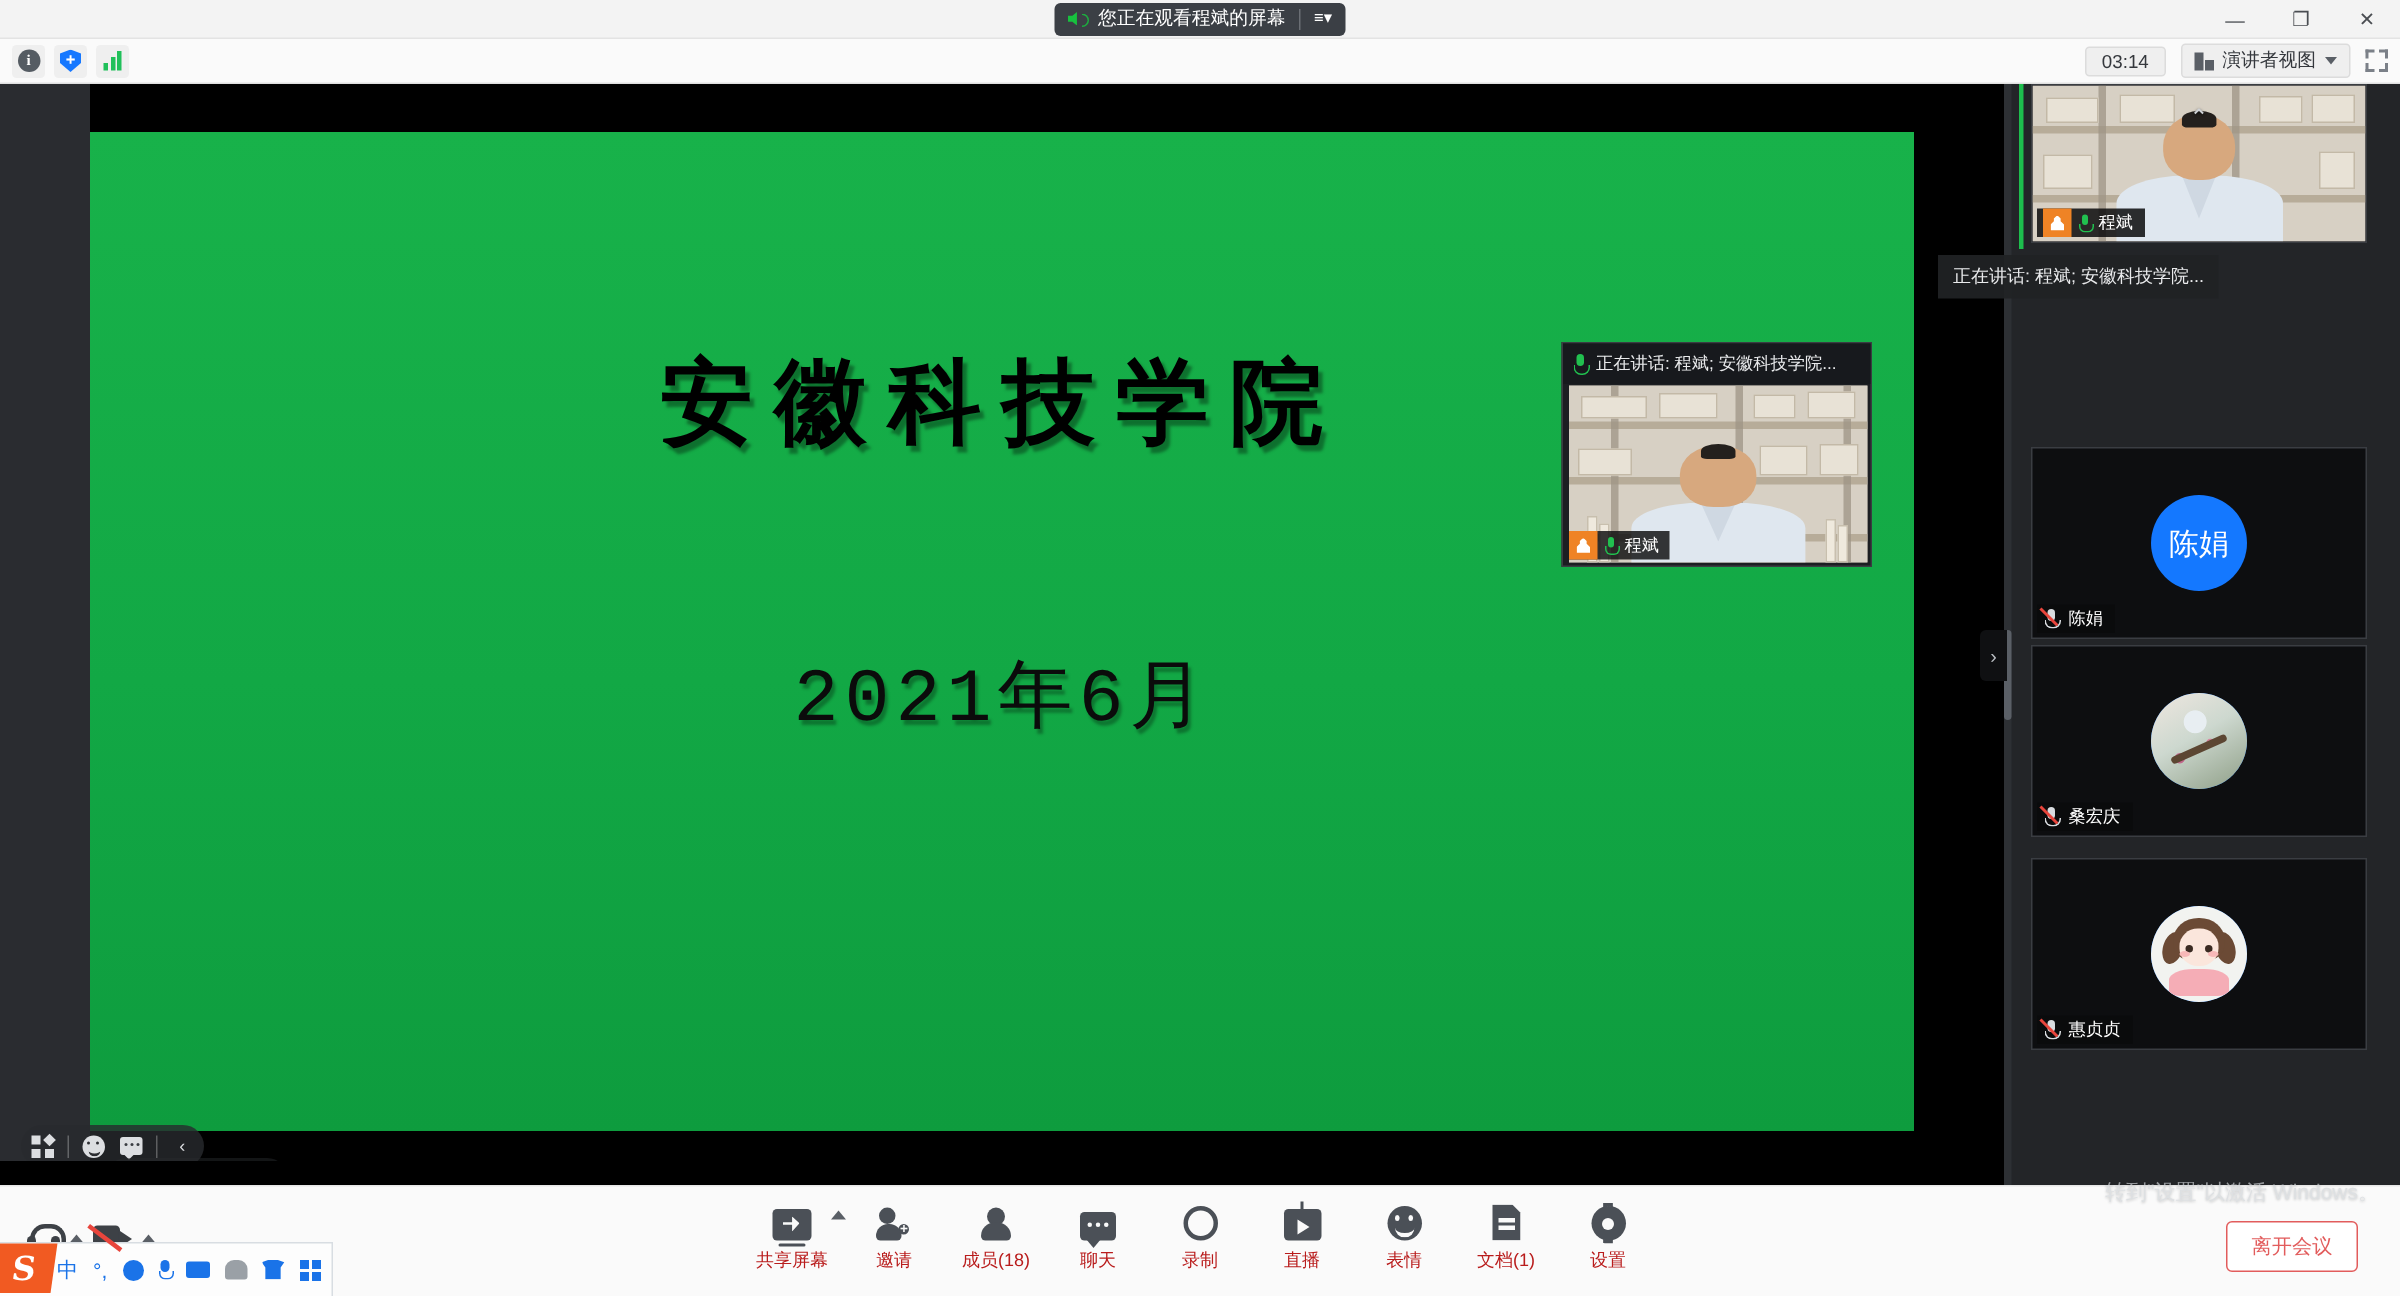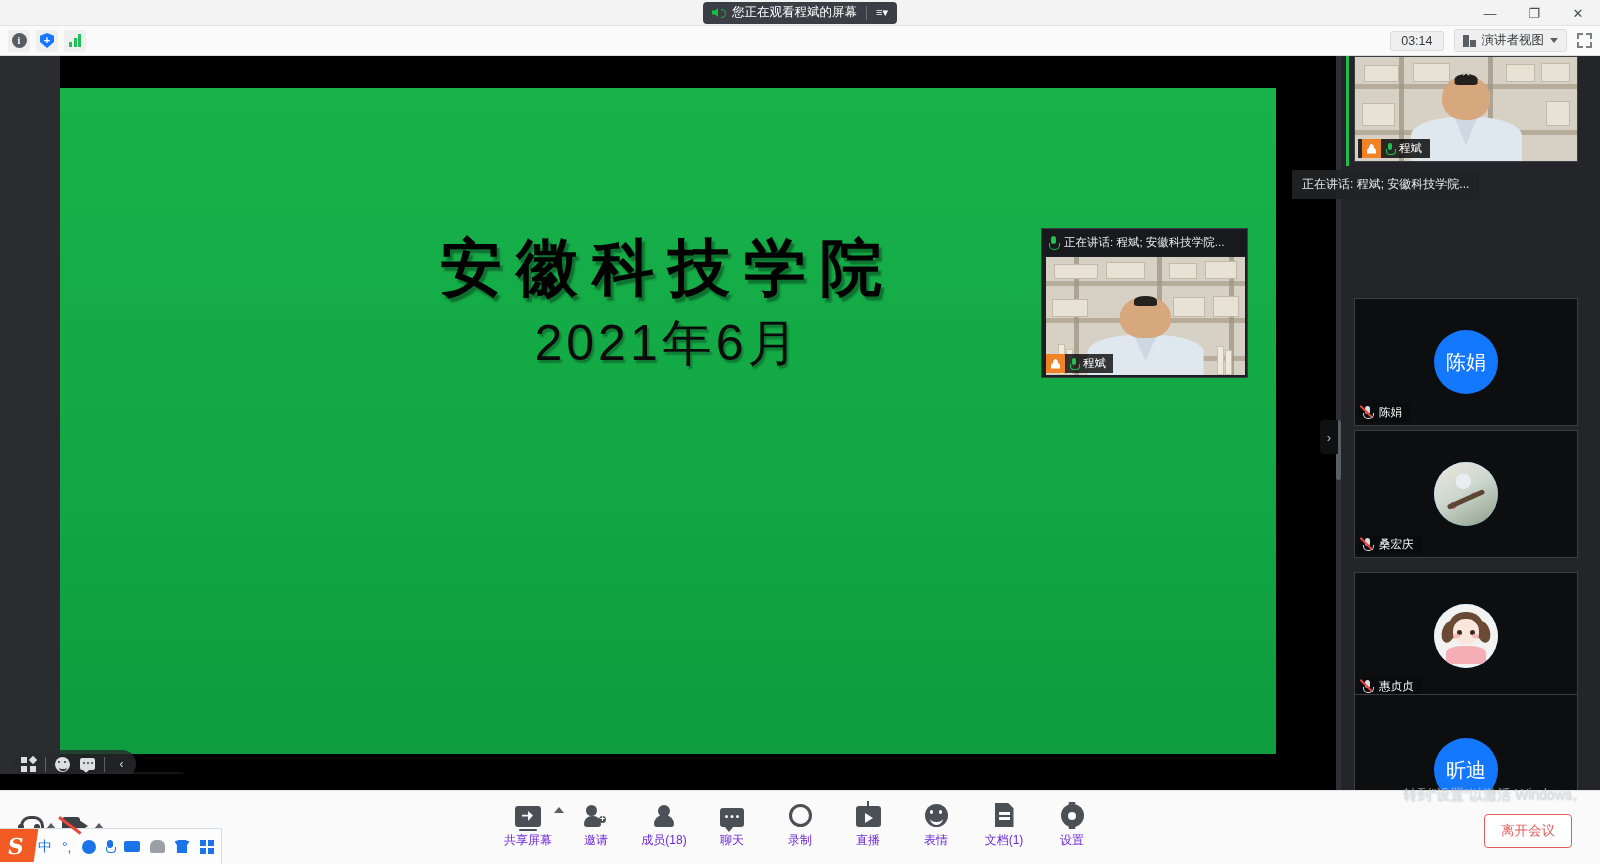--- a/index.html
+++ b/index.html
@@ -104,21 +104,21 @@
     margin-top:138px; font-family:"DejaVu Serif","Liberation Serif",serif;
     font-weight:bold; font-size:62px; color:#000; letter-spacing:14px;
     text-shadow:3px 4px 2px rgba(0,0,0,.35);
   }
   .slide-l2{
     margin-top:62px; font-family:"DejaVu Serif","Liberation Serif",serif;
     font-weight:bold; font-size:72px; color:#000; letter-spacing:12px;
     text-shadow:3px 4px 2px rgba(0,0,0,.35);
   }
   .slide-l3{
-    font-family:Liberation Sans, sans-serif;
+    margin-top:120px; font-family:Liberation Mono, monospace;
     font-size:50px; color:#0b0b0b; letter-spacing:4px;
     text-shadow:2px 3px 2px rgba(0,0,0,.3);
   }
   
   .pip{
     position:absolute; left:1041px; top:172px; width:207px; height:150px;
     background:#1c1e22; border:1px solid #3a3d42;
   }
   .pip-head{
     height:27px; background:#17191d; display:flex; align-items:center; gap:6px;
@@ -274,21 +274,21 @@
   .bottombar{
     position:absolute; left:0; bottom:0; width:1600px; height:74px; background:#fafafa;
     border-top:1px solid #e6e6e6;
   }
   .btools{
     position:absolute; left:50%; transform:translateX(-50%); top:6px;
     display:flex; align-items:flex-start; gap:0;
   }
   .btool{
     width:68px; display:flex; flex-direction:column; align-items:center; gap:5px;
-    color:#6d28d9; font-size:12px; position:relative; padding-top:4px;
+    color:#b91c1c; font-size:12px; position:relative; padding-top:4px;
   }
   .btool .glyph{ height:26px; display:flex; align-items:flex-end; }
   .up-caret{
     position:absolute; right:-2px; top:10px;
     border-left:5px solid transparent; border-right:5px solid transparent; border-bottom:6px solid #5a5f66;
   }
   .g-share{ width:26px;height:21px;background:#4b5057; border-radius:3px; position:relative;}
   .g-share::before{content:"";position:absolute;left:7px;top:5px;width:11px;height:10px;background:#fafafa;clip-path:polygon(0 55%,55% 55%,55% 100%,100% 45%,55% 0,55% 38%,0 38%);}
   .g-share::after{content:"";position:absolute;left:4px;bottom:-4px;width:18px;height:2.5px;background:#4b5057;border-radius:2px;}
   .g-invite{ width:24px;height:22px; position:relative;}
@@ -564,24 +564,20 @@
         </div>
       </div>
       <div class="tile-name">
         <span class="mic-mute">
             <span class="slash"></span>
           </span>
         <span>惠贞贞</span>
       </div>
     </div>
 
-    <div class="tile" style="top:638px; height:128px;">
-      <div class="avatar" style="top:75px;">昕迪</div>
-
-    </div>
   </div>
 </div>
 
 <div class="scrollbar">
   <div class="scrollthumb"></div>
 </div>
 
 <div class="collapse-tab">›</div>
 
 <div class="tooltip">正在讲话: 程斌; 安徽科技学院...</div>

